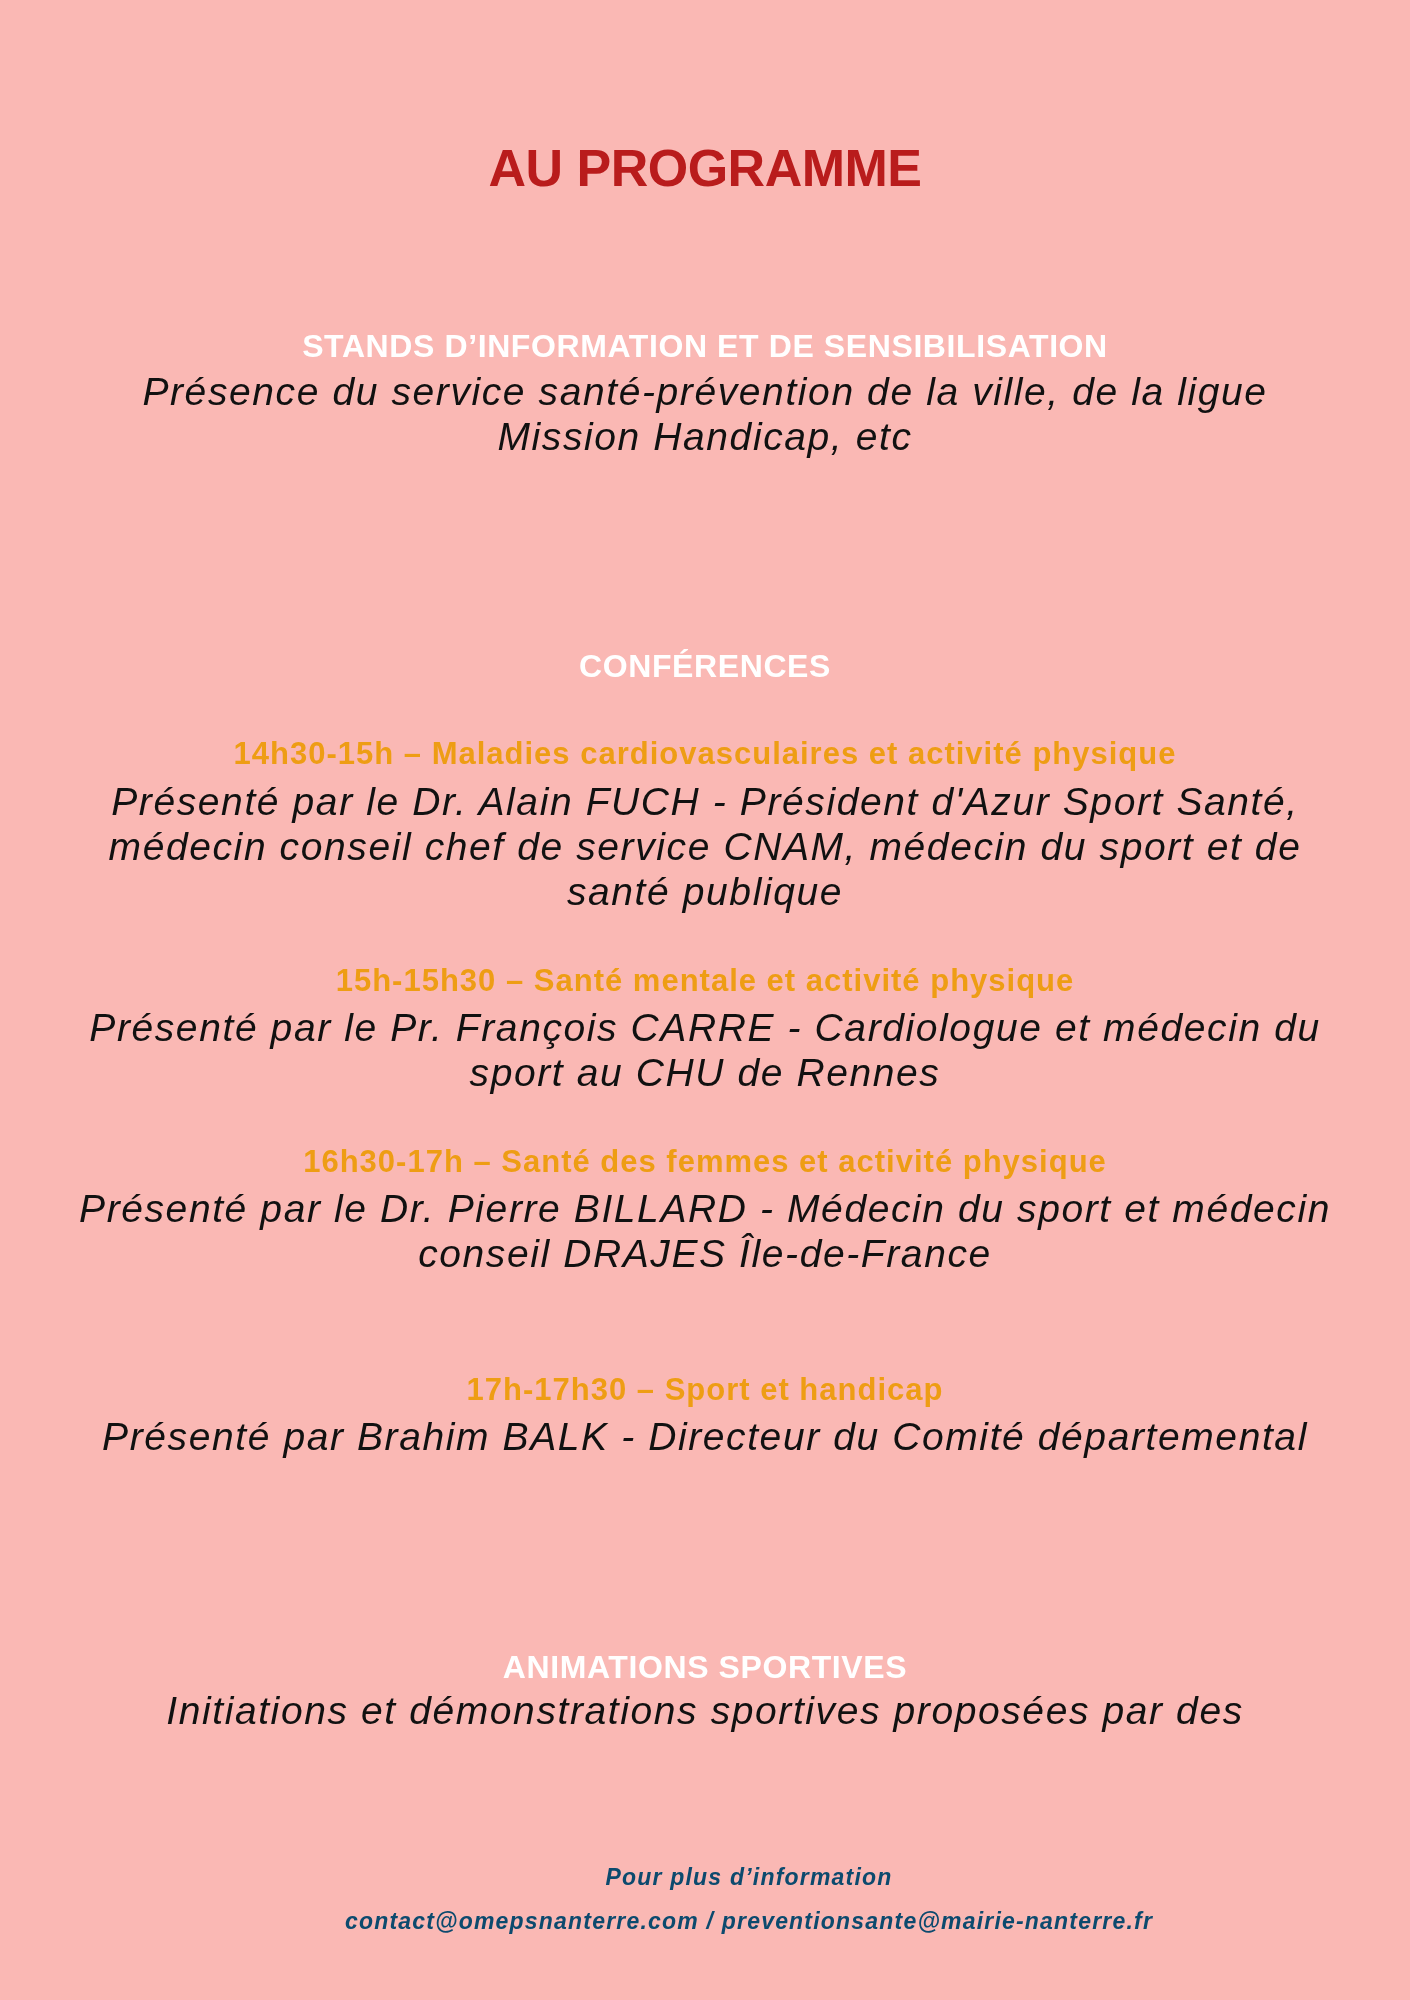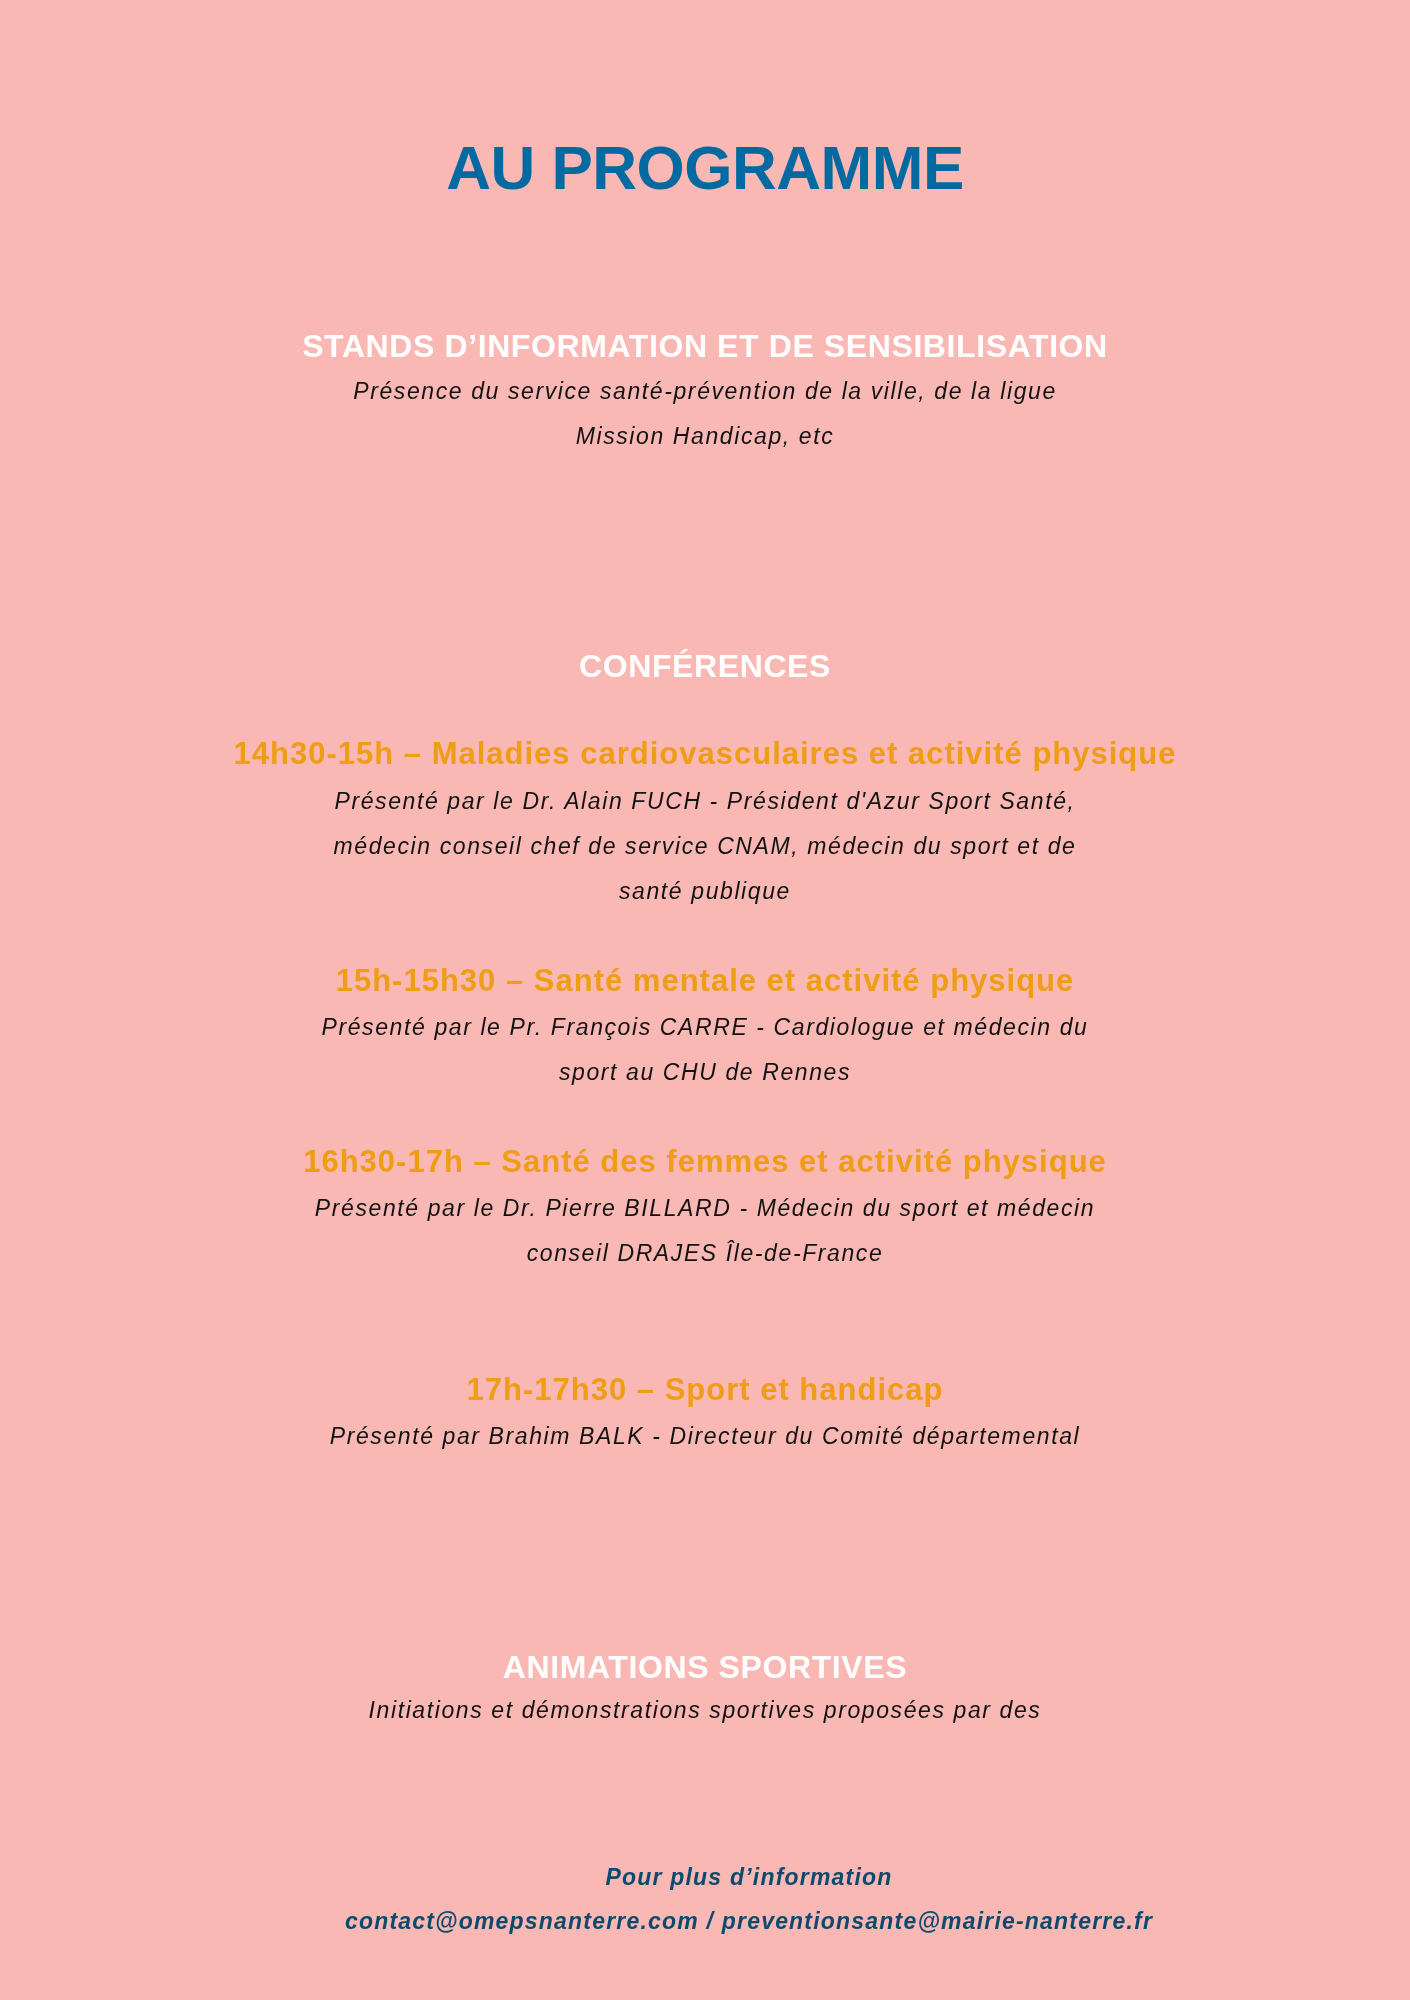--- a/index.html
+++ b/index.html
@@ -5,34 +5,34 @@
   html, body { margin: 0; padding: 0; }
   body {
     width: 1410px; height: 2000px;
     background: #FAB8B4;
     position: relative;
     overflow: hidden;
     font-family: "Liberation Sans", sans-serif;
   }
   .abs { position: absolute; left: 0; width: 1410px; text-align: center; }
   .title {
-    font-weight: 700; color: #0369a1;
-    font-size: 62px; line-height: 80px; letter-spacing: -0.5px;
+    font-weight: 700; color: #b91c1c;
+    font-size: 52px; line-height: 80px; letter-spacing: -0.5px;
   }
   .sec-head {
     font-weight: 700; color: #FFFFFF;
     font-size: 32px; line-height: 40px; letter-spacing: 0.6px;
   }
   .talk-head {
     font-weight: 700; color: #EE9D14;
     font-size: 31px; line-height: 40px; letter-spacing: 1px;
   }
   .body-text {
     font-style: italic; color: #111111;
-    font-size: 23px; line-height: 45px; letter-spacing: 1.6px; text-align: center;
+    font-size: 39px; line-height: 45px; letter-spacing: 1.6px; text-align: center;
   }
   .body-text div { white-space: nowrap; }
   .footer {
     font-weight: 700; font-style: italic; color: #0c4a6e;
     font-size: 23px; line-height: 44px; letter-spacing: 1.2px; margin-left: 44px;
   }
 </style>
 </head>
 <body>
 

